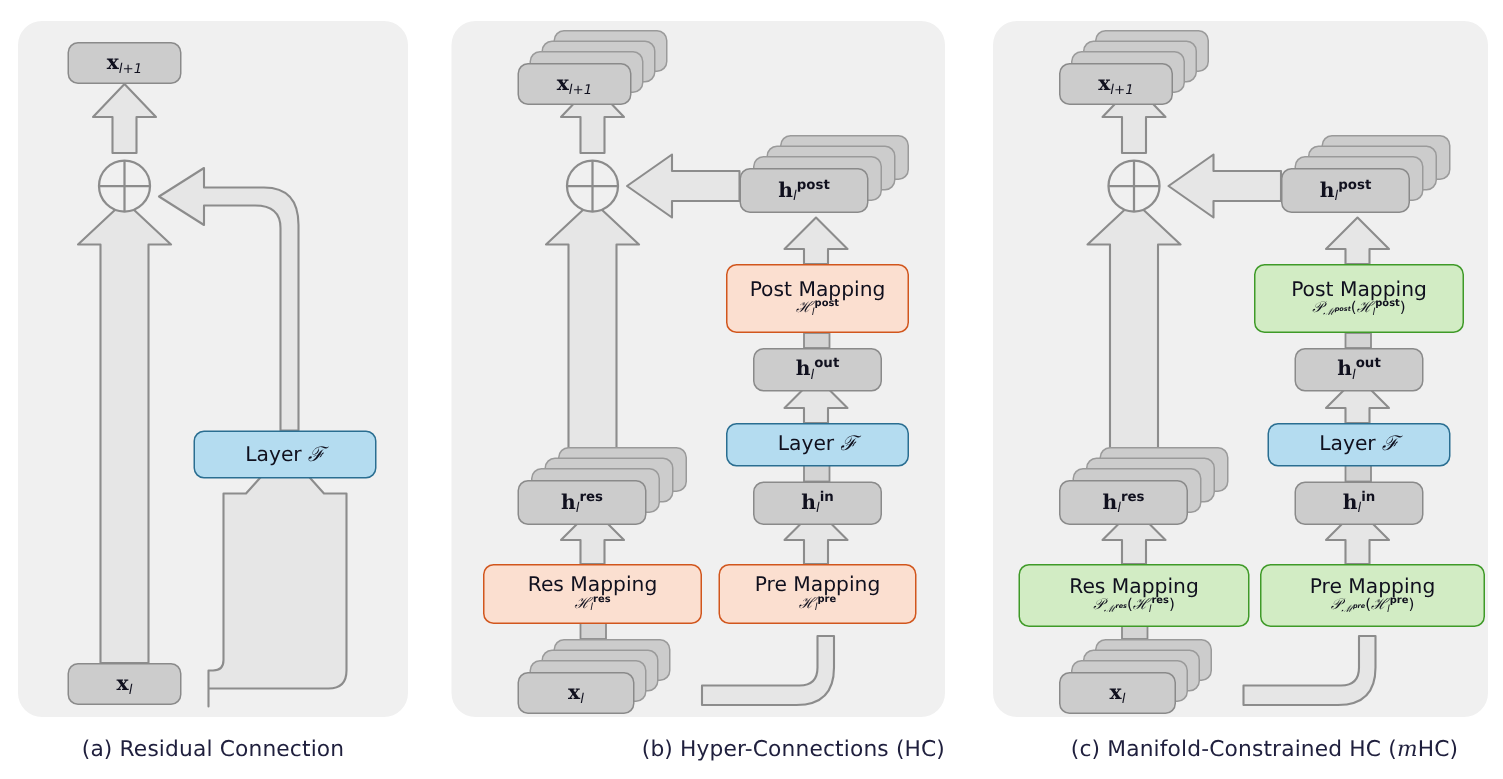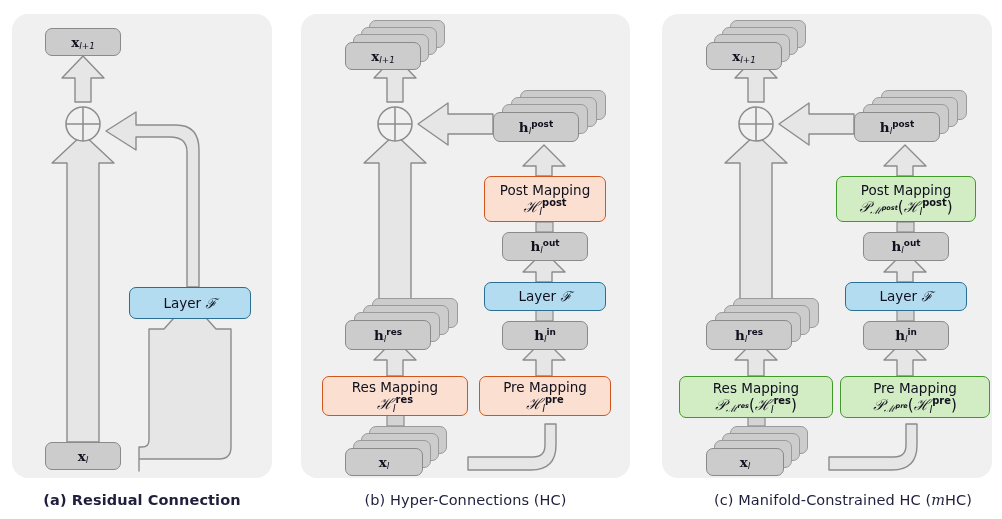--- a/index.html
+++ b/index.html
@@ -14,21 +14,21 @@
   
   .node{position:absolute;box-sizing:border-box;
         display:flex;flex-direction:column;align-items:center;justify-content:center;
         border-radius:7px;line-height:1.08;text-align:center;color:#10101e;}
   .gray{background:#cccccc;border:1.3px solid #8a8a8a;}
   .blue{background:#b4dcf0;border:1.5px solid #2a6e91;}
   .orange{background:#fbdfd0;border:1.6px solid #d1561d;}
   .green{background:#d2ecc4;border:1.6px solid #3f9a28;}
 
   .l1{font-size:13.5px;}
-  .l2{font-size:15px;margin-top:1px;}
+  .l2{font-size:10px;margin-top:1px;}
 
   
   .stackwrap{position:absolute;}
   .ghost{position:absolute;box-sizing:border-box;border-radius:7px;
          background:#cccccc;border:1.3px solid #9a9a9a;}
   .stackwrap .node{position:absolute;left:0;bottom:0;margin:0;}
 
   
   .mi{font-family:"DejaVu Serif","Liberation Serif",serif;font-style:italic;}
   .cal{font-family:"DejaVu Serif","Liberation Serif",serif;font-style:italic;}
@@ -320,17 +320,17 @@
 <div class="stackwrap" style="left:706px;top:426px;width:110px;height:50px;">
   <div class="ghost" style="left:24px;top:0;width:78px;height:28px;"></div>
   <div class="ghost" style="left:16px;top:7px;width:78px;height:28px;"></div>
   <div class="ghost" style="left:8px;top:14px;width:78px;height:28px;"></div>
   <div class="node gray" style="left:0;top:22px;width:78px;height:28px;">
     <span class="l1">
       <span class="vr">x</span><sub class="s">l</sub></span>
   </div>
 </div>
 
-<div class="caption" style="left:12px;top:492px;width:260px;font-weight:bold;">(a) Residual Connection</div>
-
-<div class="caption" style="left:301px;top:492px;width:329px;">(b) Hyper-Connections (HC)</div>
+<div class="caption" style="left:12px;top:492px;width:260px;">(a) Residual Connection</div>
+
+<div class="caption" style="left:301px;top:492px;width:329px;text-align:right;">(b) Hyper-Connections (HC)</div>
 
 <div class="caption" style="left:678px;top:492px;width:330px;">(c) Manifold-Constrained HC (<span class="mi">m</span>HC)</div>
 
 </body></html>

